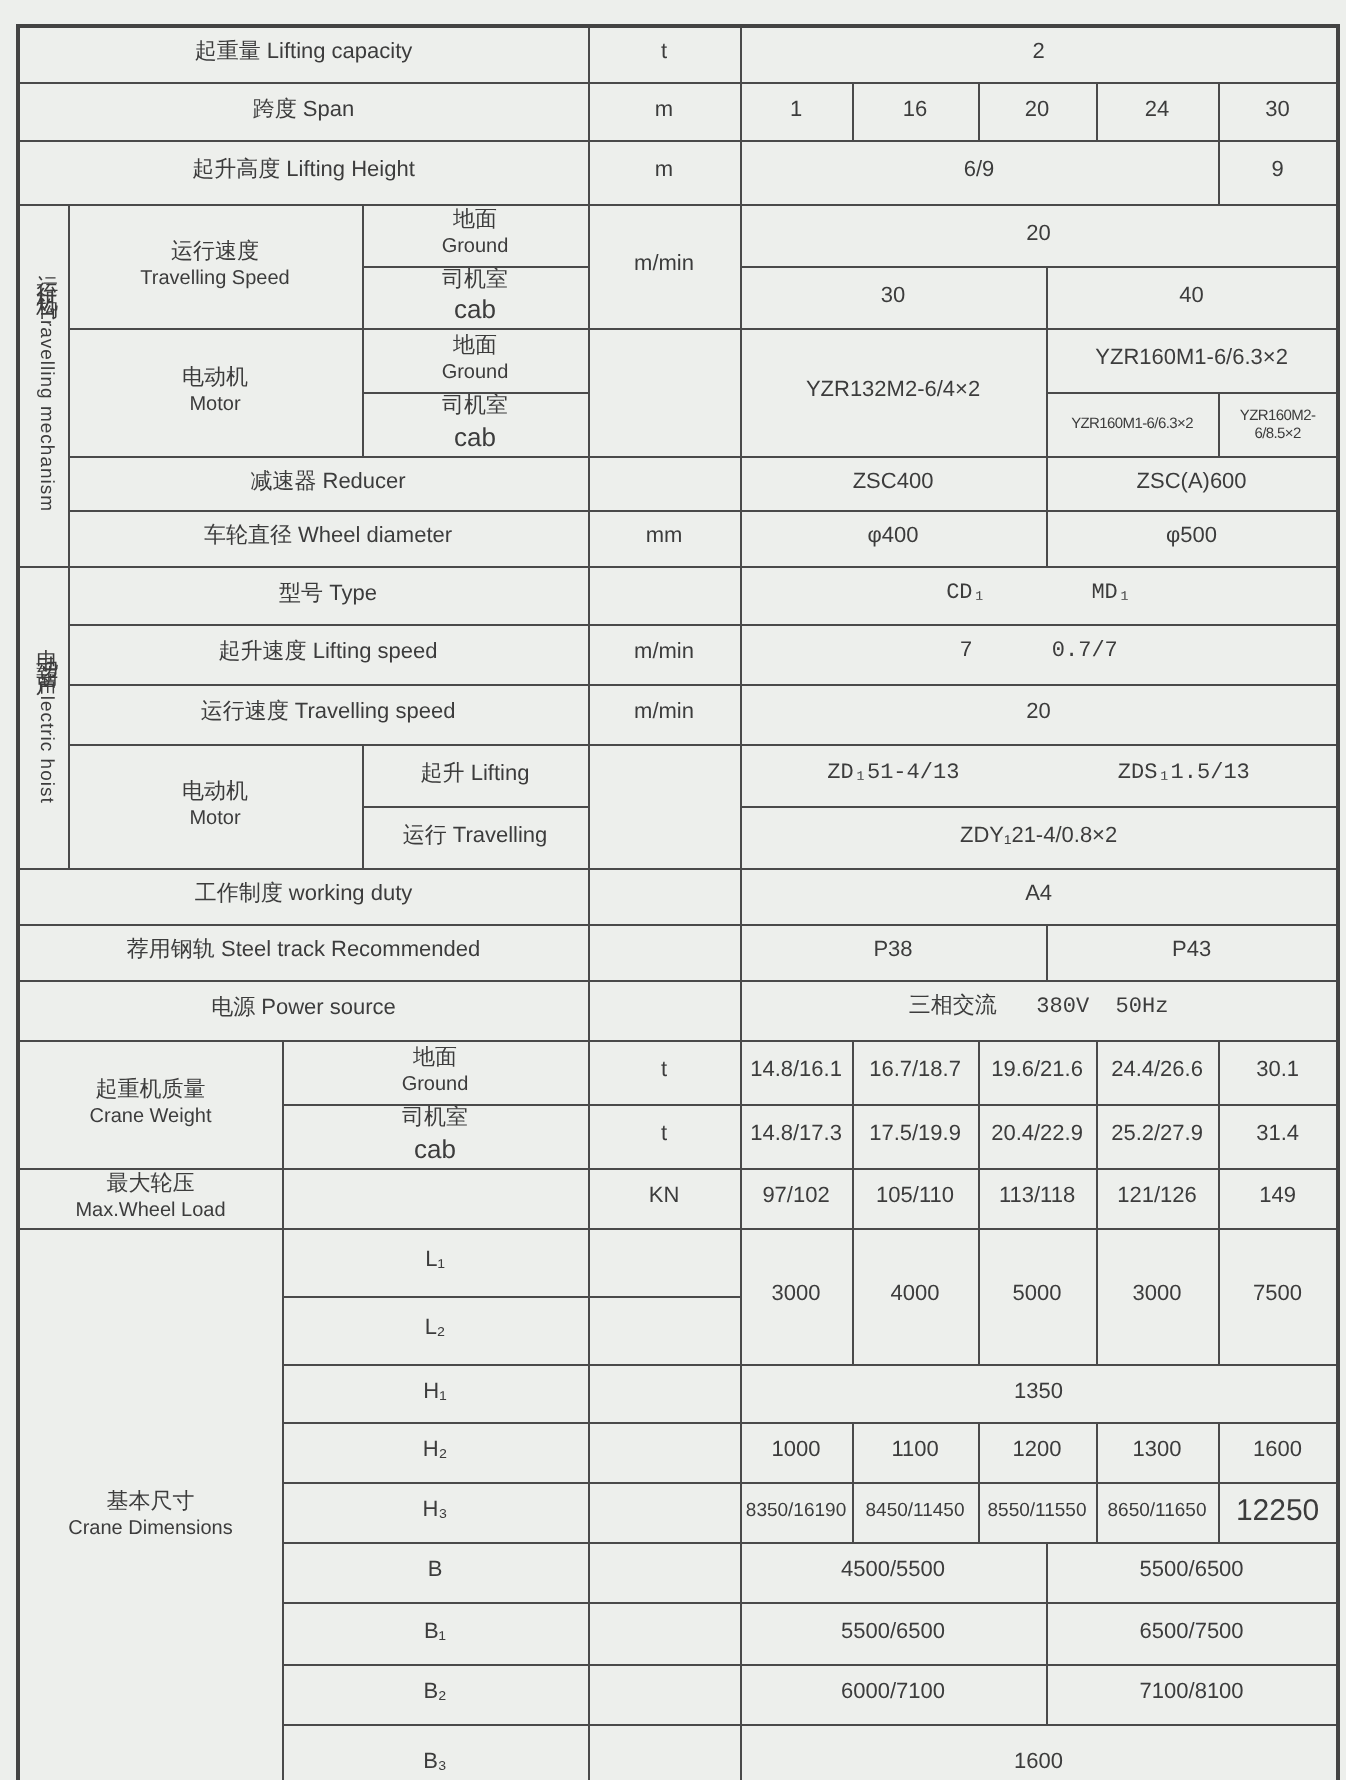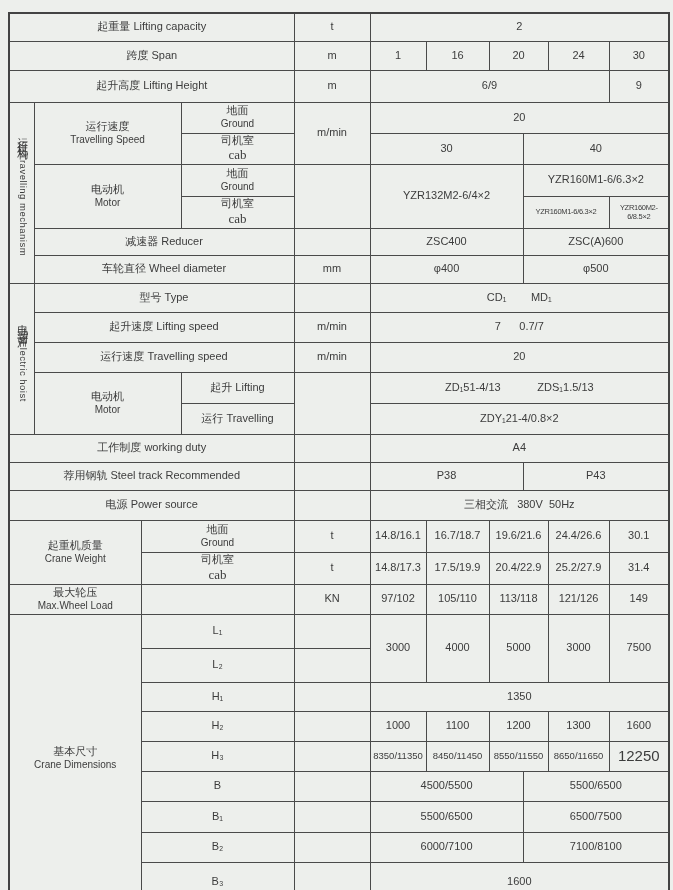--- a/index.html
+++ b/index.html
@@ -21,24 +21,24 @@
   td{
     border:1px solid #4a4a4a;
     padding:0 1px;
     text-align:center;
     vertical-align:middle;
     font-size:11px;
     overflow:hidden;
     line-height:1.25;
   }
   td.lbl{font-size:11px;margin-left:37px;}
-  td.pre{white-space:pre;}
+  td.pre{white-space:pre;font-family:Liberation Mono, monospace;}
   .zh{display:block;font-size:11px;}
   .en{display:block;font-size:10px;}
-  .cab{display:block;font-size:13px;font-family:Liberation Serif, serif;}
+  .cab{display:block;font-size:13px;font-family:Liberation Sans, sans-serif;}
   td.xs{font-size:7.5px;letter-spacing:-0.3px;padding:0;}
   td.rot{padding:2px 0;}
   .vtext{
     writing-mode:vertical-lr;
     text-orientation:mixed;
     margin:0 auto;
     font-size:10.5px;
     white-space:nowrap;
   }
   .vtext .vzh{letter-spacing:4px;font-size:11px;}
@@ -279,21 +279,21 @@
     <td>1000</td>
     <td>1100</td>
     <td colspan="2">1200</td>
     <td>1300</td>
     <td>1600</td>
   </tr>
 
   <tr style="height:30px">
     <td colspan="2">H₃</td>
     <td class="empty"></td>
-    <td style="font-size:9.5px">8350/11350</td>
+    <td style="font-size:9.5px">8350/16190</td>
     <td style="font-size:9.5px">8450/11450</td>
     <td colspan="2" style="font-size:9.5px">8550/11550</td>
     <td style="font-size:9.5px">8650/11650</td>
     <td style="font-size:15px">12250</td>
   </tr>
 
   <tr style="height:30px">
     <td colspan="2">B</td>
     <td class="empty"></td>
     <td colspan="3">4500/5500</td>

